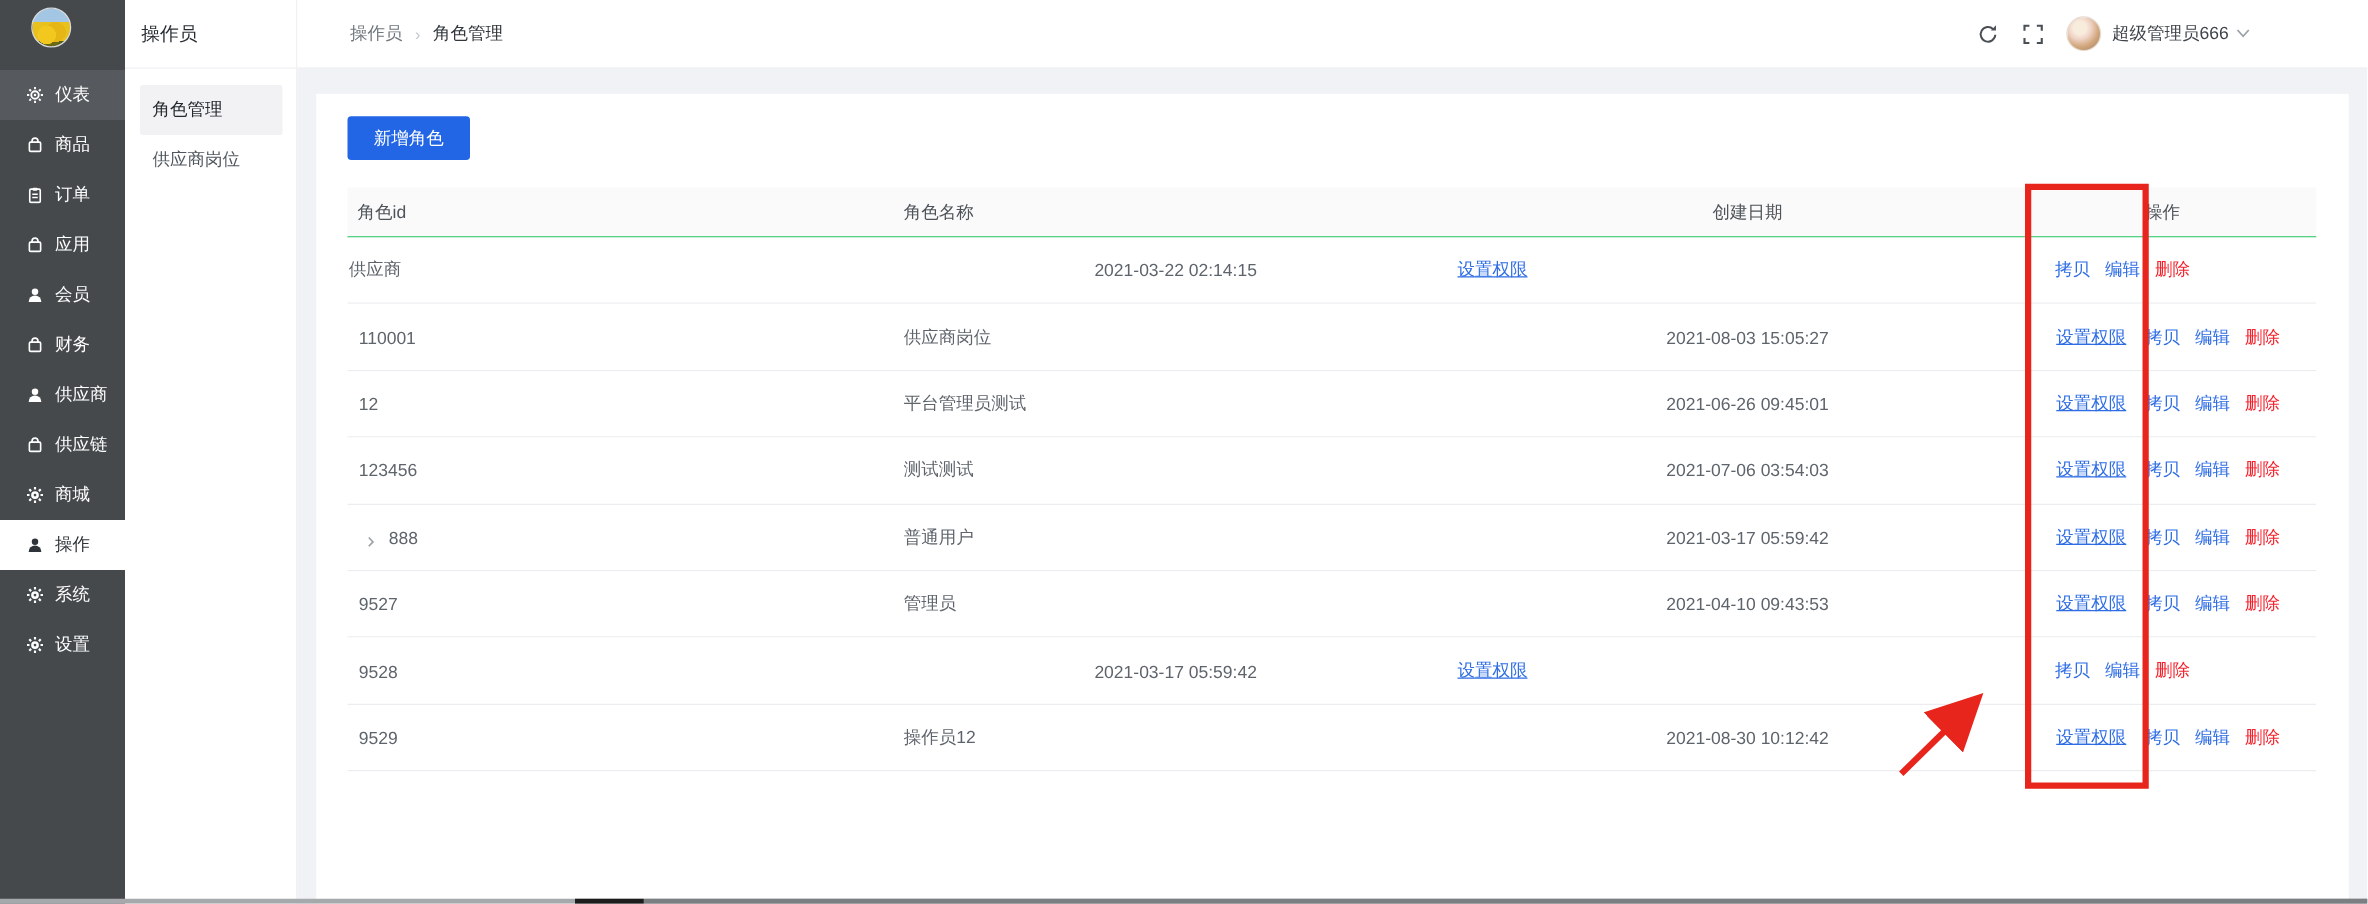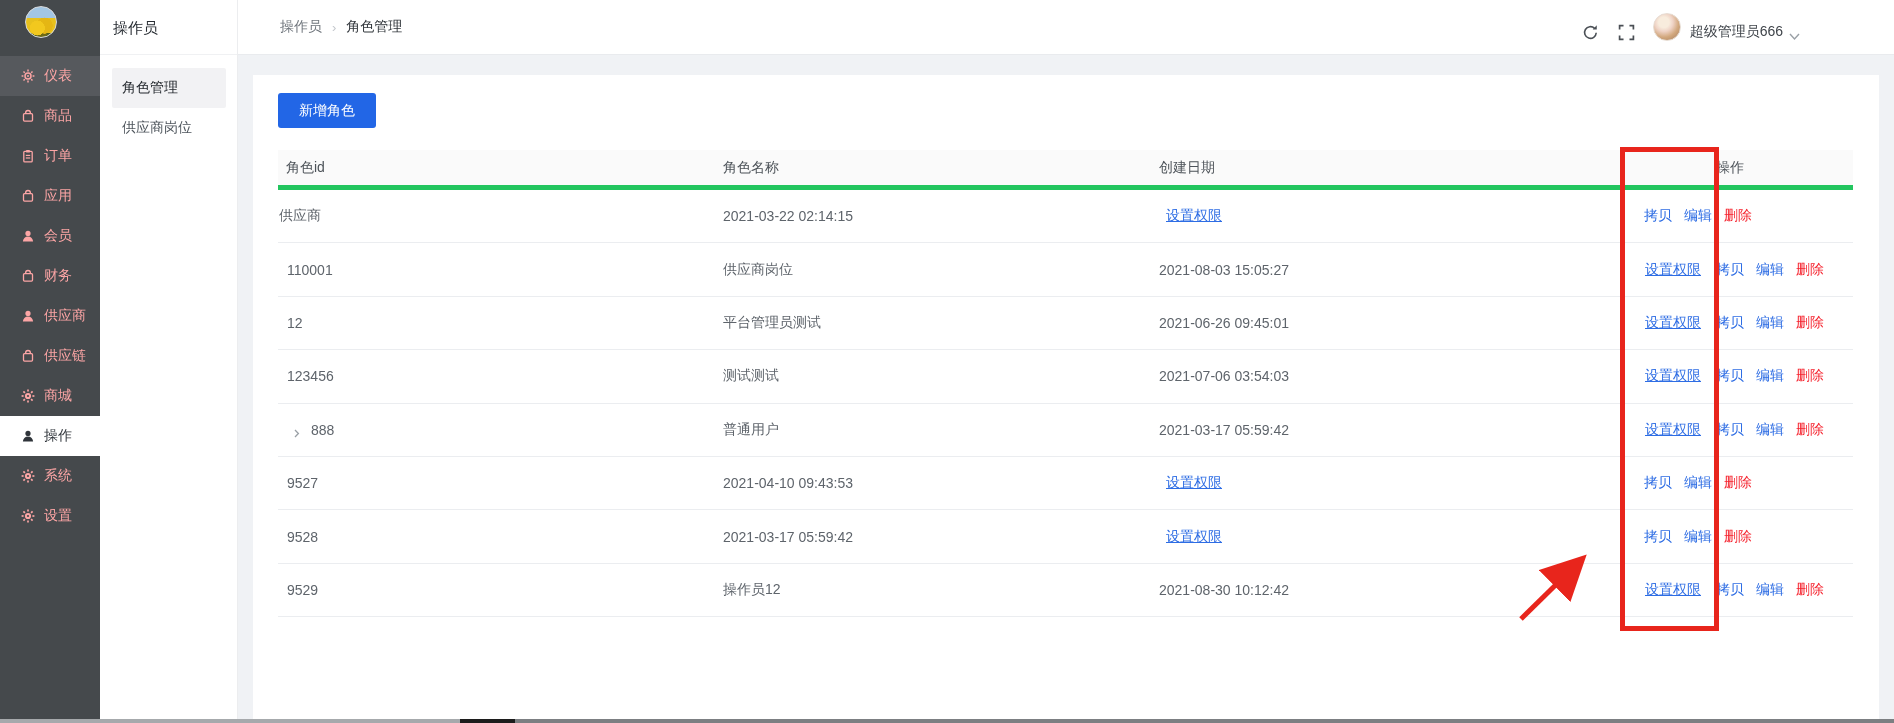--- a/index.html
+++ b/index.html
@@ -21,21 +21,21 @@
   .sidebar{position:absolute;left:0;top:0;width:100px;height:723px;background:var(--sidebar-bg);}
   .logo{position:absolute;left:25px;top:6px;width:32px;height:32px;border-radius:50%;
         background:
           radial-gradient(circle at 38% 70%, #f2c81e 0 26%, rgba(0,0,0,0) 27%),
           radial-gradient(circle at 62% 62%, #e5b614 0 30%, rgba(0,0,0,0) 31%),
           radial-gradient(circle at 50% 82%, #6e6a14 0 22%, rgba(0,0,0,0) 23%),
           linear-gradient(to bottom, #a3c6e4 0 11px, #e8c11d 11px 26px, #56611a 26px);
         border:1px solid #d8dadc;}
   .side-menu{position:absolute;left:0;top:56px;width:100px;}
   .side-item{height:40px;display:flex;align-items:center;padding-left:21px;gap:9px;
-             color:#fca5a5;font-size:14px;cursor:pointer;}
+             color:#ffffff;font-size:14px;cursor:pointer;}
   .side-item svg{width:14px;height:14px;flex:0 0 14px;}
   .side-item.highlight{background:var(--sidebar-highlight);}
   .side-item.active{background:#ffffff;color:#2f343a;}
 
   
   .submenu{position:absolute;left:100px;top:0;width:138px;height:723px;background:#fff;
            border-right:1px solid #ecedef;}
   .submenu-title{height:55px;line-height:55px;padding-left:13px;font-size:15px;color:#282d33;
                  border-bottom:1px solid #f0f1f3;}
   .submenu-list{padding-top:13px;}
@@ -43,46 +43,46 @@
                 padding-left:10px;font-size:14px;color:#4e555c;cursor:pointer;border-radius:2px;}
   .submenu-item.active{background:#f2f2f4;color:#24292e;}
 
   
   .topbar{position:absolute;left:238px;top:0;width:1656px;height:55px;background:#fff;
           border-bottom:1px solid var(--border);display:flex;align-items:center;}
   .breadcrumb{margin-left:42px;display:flex;align-items:center;gap:10px;font-size:14px;}
   .crumb-first{color:#6f757c;cursor:pointer;}
   .crumb-sep{color:#c3c7cc;font-size:13px;}
   .crumb-last{color:#31363b;}
-  .topbar-right{margin-left:auto;display:flex;align-items:flex-end;padding-right:94px;}
+  .topbar-right{margin-left:auto;display:flex;align-items:center;padding-right:94px;}
   .tb-icon{width:17px;height:17px;color:#4a4f55;cursor:pointer;}
   .tb-icon + .tb-icon{margin-left:19px;}
   .avatar{width:28px;height:28px;border-radius:50%;margin-left:18px;cursor:pointer;
           background:radial-gradient(circle at 38% 32%, #f8ecdd 0 22%, #efd3c6 38%, #d2a87e 62%, #a2795a 100%);
           border:1px solid #e7dcd2;}
   .user-name{margin-left:9px;color:#3f444a;font-size:14px;cursor:pointer;}
   .user-caret{width:11px;height:8px;margin-left:6px;color:#9aa0a6;cursor:pointer;}
 
   
   .main{position:absolute;left:238px;top:55px;width:1656px;height:668px;background:var(--main-bg);}
   .card{position:absolute;left:15px;top:20px;width:1626px;height:648px;background:#fff;}
   .add-btn{position:absolute;left:25px;top:18px;height:35px;padding:0 21px;border:none;
            background:var(--accent);color:#fff;font-size:14px;border-radius:3px;cursor:pointer;}
 
   
   .table{position:absolute;left:25px;top:75px;width:1575px;}
   .t-head,.t-row{display:grid;grid-template-columns:444px 436px 479px 72px 144px;align-items:center;}
-  .t-head{height:40px;background:#fafafa;border-bottom:5px solid #22c55e;color:#4d5359;}
+  .t-head{height:40px;background:#fafafa;border-bottom:1px solid #22c55e;color:#4d5359;}
   .t-row{height:53.4px;border-bottom:1px solid #ebedf0;color:#5e646b;background:#fff;}
   .c1{padding-left:9px;display:flex;align-items:center;}
   .t-head .c1{padding-left:8px;}
   .c1.expandable{padding-left:15px;}
   .expander{width:9px;height:9px;color:#9aa0a6;margin-right:9px;cursor:pointer;flex:0 0 9px;}
   .c2{padding-left:1px;}
-  .c3{padding-left:1px;}
+  .c3{padding-left:1px;text-align:center;}
   .c4{padding-left:8px;}
   .c5{padding-left:7px;display:flex;align-items:center;}
   a.lnk{color:var(--link);text-decoration:none;cursor:pointer;white-space:nowrap;}
   a.perm{text-decoration:underline;}
   .c5 a.lnk{margin-right:12px;}
   a.lnk.del{color:var(--danger);margin-right:0;}
 
   
   .anno-rect{position:absolute;left:1620px;top:147px;width:99px;height:484px;
              border:5px solid var(--annotation);pointer-events:none;z-index:50;}
@@ -359,20 +359,21 @@
               <div class="c5">
                 <a class="lnk">拷贝</a>
                 <a class="lnk">编辑</a>
                 <a class="lnk del">删除</a>
               </div>
             </div>
             <div class="t-row">
               <div class="c1">
                 <span>9527</span>
               </div>
+              <div class="c2">管理员</div>
               <div class="c3">2021-04-10 09:43:53</div>
               <div class="c4"><a class="lnk perm">设置权限</a></div>
               <div class="c5">
                 <a class="lnk">拷贝</a>
                 <a class="lnk">编辑</a>
                 <a class="lnk del">删除</a>
               </div>
             </div>
             <div class="t-row">
               <div class="c1">

